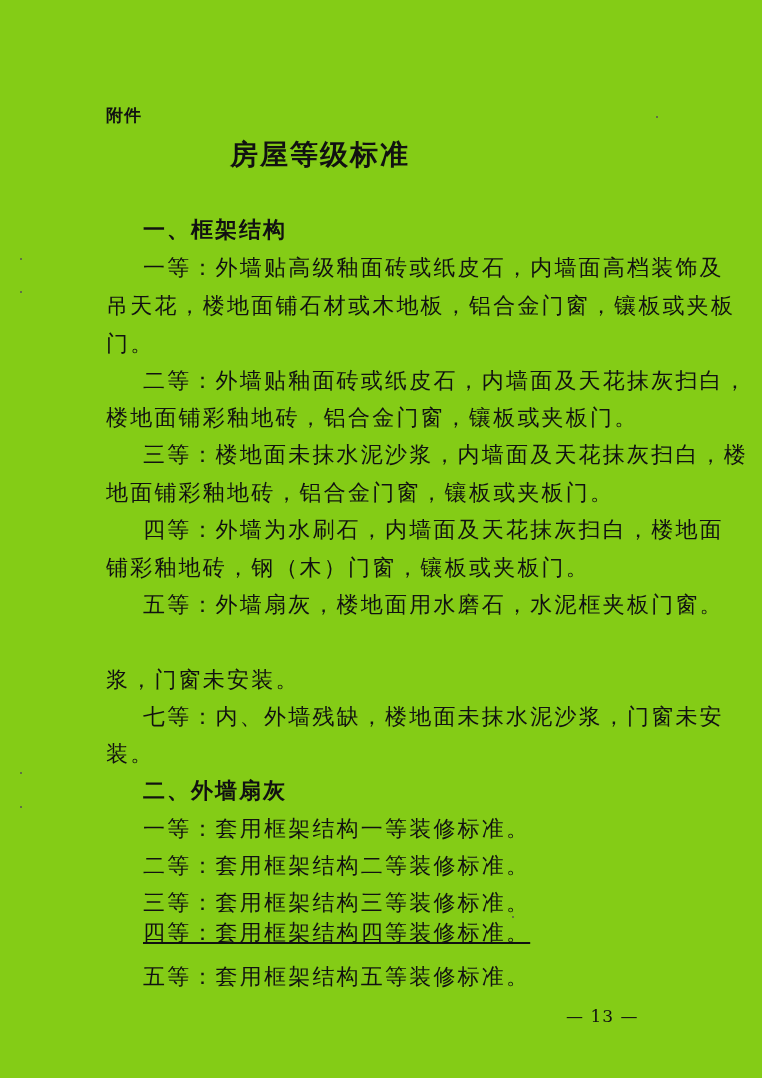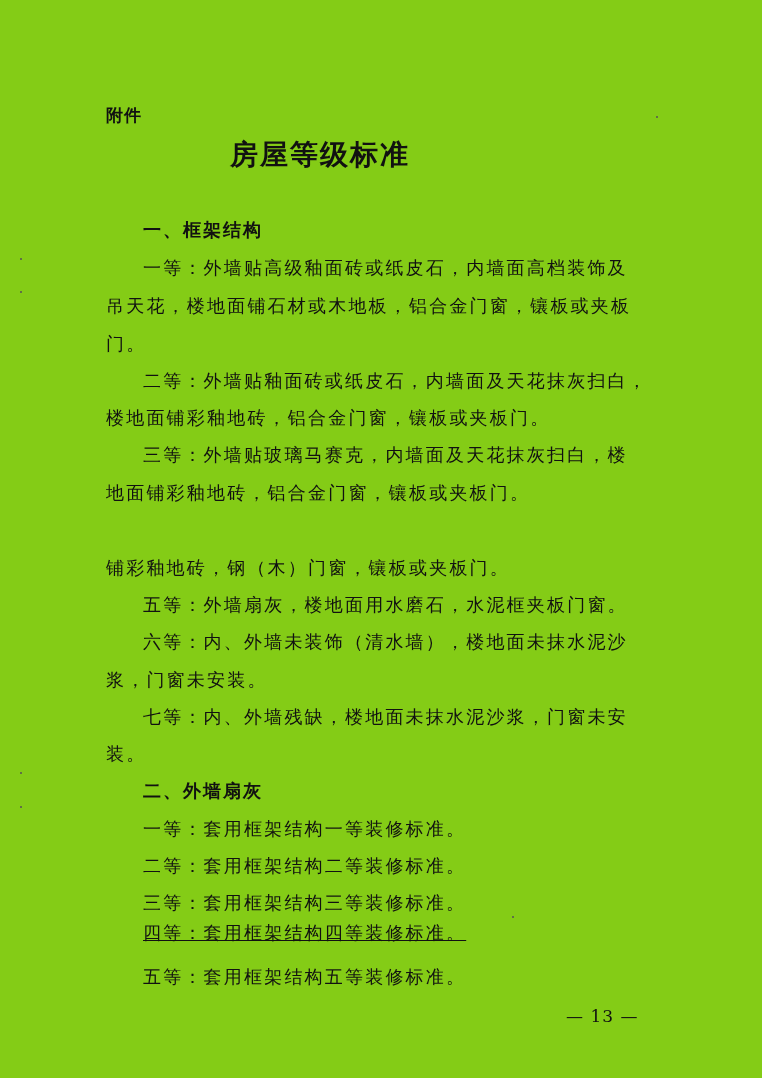--- a/index.html
+++ b/index.html
@@ -1,21 +1,21 @@
 <!DOCTYPE html>
 <html><head>
 <meta charset="utf-8">
 <style>
   html, body { margin: 0; padding: 0; background: #ffffff; }
   body { width: 762px; height: 1078px; position: relative; overflow: hidden;
          font-family: "DejaVu Serif", "Liberation Serif", serif; color: #111; }
   .page { position: absolute; left: 0; top: 0; width: 762px; height: 1078px; background: #84cc16; }
   .attach { position: absolute; left: 106px; top: 104px; font-family: "DejaVu Sans", sans-serif; font-weight: bold; font-size: 17px; letter-spacing: 1px; }
   .title { position: absolute; left: 0; width: 640px; top: 136px; text-align: center; font-weight: bold; font-size: 28px; letter-spacing: 2px; }
-  .line { position: absolute; left: 106px; width: 540px; font-size: 18px; line-height: 24px; white-space: nowrap; letter-spacing: 2.2px; }
+  .line { position: absolute; left: 106px; width: 540px; font-size: 22px; line-height: 24px; white-space: nowrap; letter-spacing: 2.2px; }
   .heading { font-family: "DejaVu Sans", sans-serif; font-weight: bold; letter-spacing: 2px; }
   .indent { left: 143px; }
   .pagenum { position: absolute; left: 566px; top: 1006px; font-size: 17px; letter-spacing: 1px; }
   .speck { position: absolute; width: 2px; height: 2px; background: #555; border-radius: 1px; }
 </style>
 </head>
 <body>
 
 <div class="page">
 
@@ -24,28 +24,28 @@
 
   <div class="line heading indent" style="top:218px;">一、框架结构</div>
 
   <div class="line indent" style="top:256px;">一等：外墙贴高级釉面砖或纸皮石，内墙面高档装饰及</div>
   <div class="line" style="top:294px;">吊天花，楼地面铺石材或木地板，铝合金门窗，镶板或夹板</div>
   <div class="line" style="top:332px;">门。</div>
 
   <div class="line indent" style="top:369px;">二等：外墙贴釉面砖或纸皮石，内墙面及天花抹灰扫白，</div>
   <div class="line" style="top:406px;">楼地面铺彩釉地砖，铝合金门窗，镶板或夹板门。</div>
 
-  <div class="line indent" style="top:443px;">三等：外墙贴玻璃马赛克，内墙面及天花抹灰扫白，楼</div>
+  <div class="line indent" style="top:443px;">三等：楼地面未抹水泥沙浆，内墙面及天花抹灰扫白，楼</div>
   <div class="line" style="top:481px;">地面铺彩釉地砖，铝合金门窗，镶板或夹板门。</div>
 
+  <div class="line indent" style="top:518px;">四等：外墙为水刷石，内墙面及天花抹灰扫白，楼地面</div>
   <div class="line" style="top:556px;">铺彩釉地砖，钢（木）门窗，镶板或夹板门。</div>
 
   <div class="line indent" style="top:593px;">五等：外墙扇灰，楼地面用水磨石，水泥框夹板门窗。</div>
 
-  <div class="line indent" style="top:630px;">六等：内、外墙未装饰（清水墙），楼地面未抹水泥沙</div>
   <div class="line" style="top:668px;">浆，门窗未安装。</div>
 
   <div class="line indent" style="top:705px;">七等：内、外墙残缺，楼地面未抹水泥沙浆，门窗未安</div>
   <div class="line" style="top:742px;">装。</div>
 
   <div class="line heading indent" style="top:779px;">二、外墙扇灰</div>
 
   <div class="line indent" style="top:817px;">一等：套用框架结构一等装修标准。</div>
   <div class="line indent" style="top:854px;">二等：套用框架结构二等装修标准。</div>
   <div class="line indent" style="top:891px;">三等：套用框架结构三等装修标准。</div>

